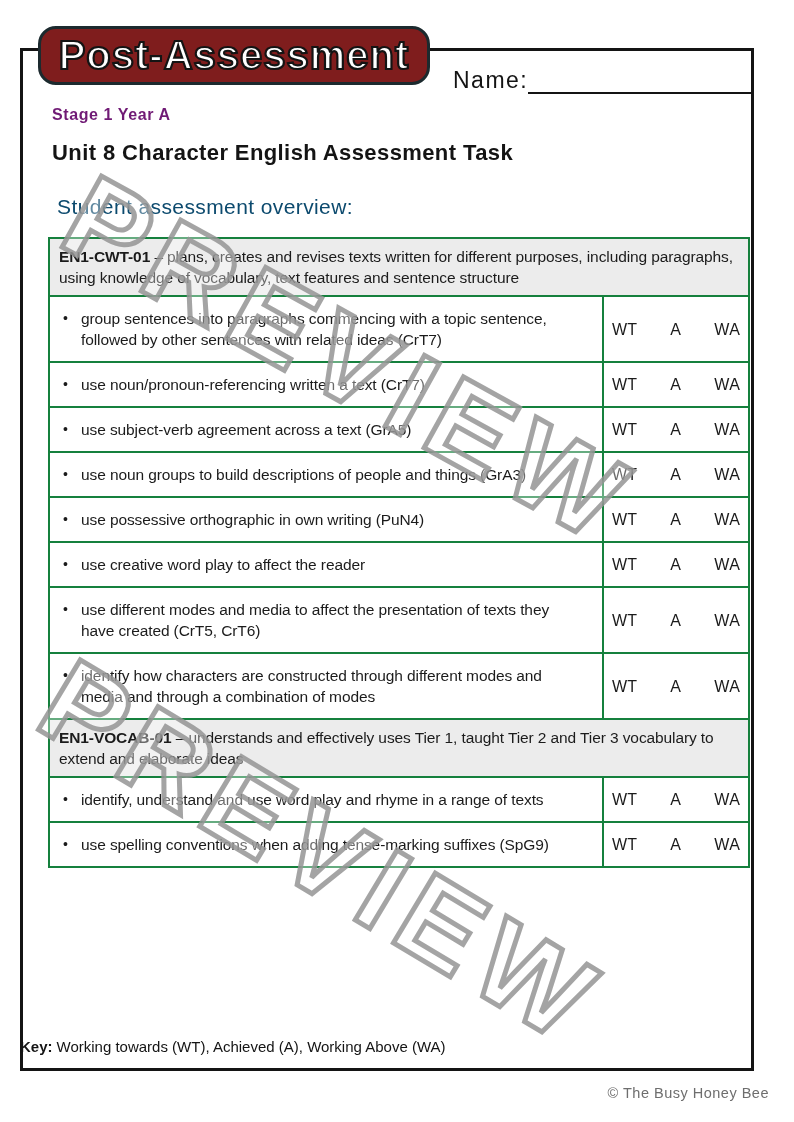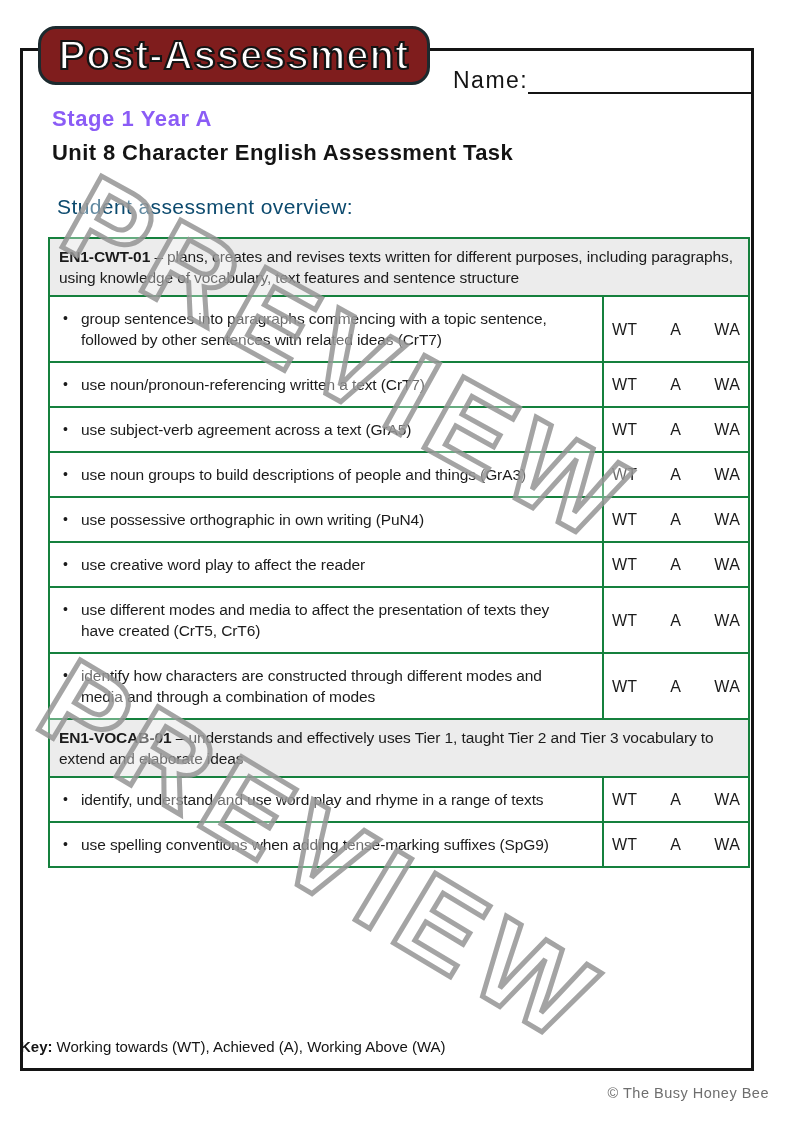--- a/index.html
+++ b/index.html
@@ -59,24 +59,24 @@
   }
   .name-line {
     display: inline-block;
     width: 226px;
     height: 26px;
     border-bottom: 2px solid #141414;
   }
   .stage-title {
     position: absolute;
     left: 52px; top: 106px;
-    font-size: 22px;
+    font-size: 16px;
     font-weight: 700;
     letter-spacing: 0.6px;
-    color: #8b5cf6;
+    color: #701a75;
   }
   .unit-title {
     position: absolute;
     left: 52px; top: 140px;
     font-size: 22px;
     font-weight: 700;
     letter-spacing: 0.4px;
     color: #141414;
   }
   .overview-label {

